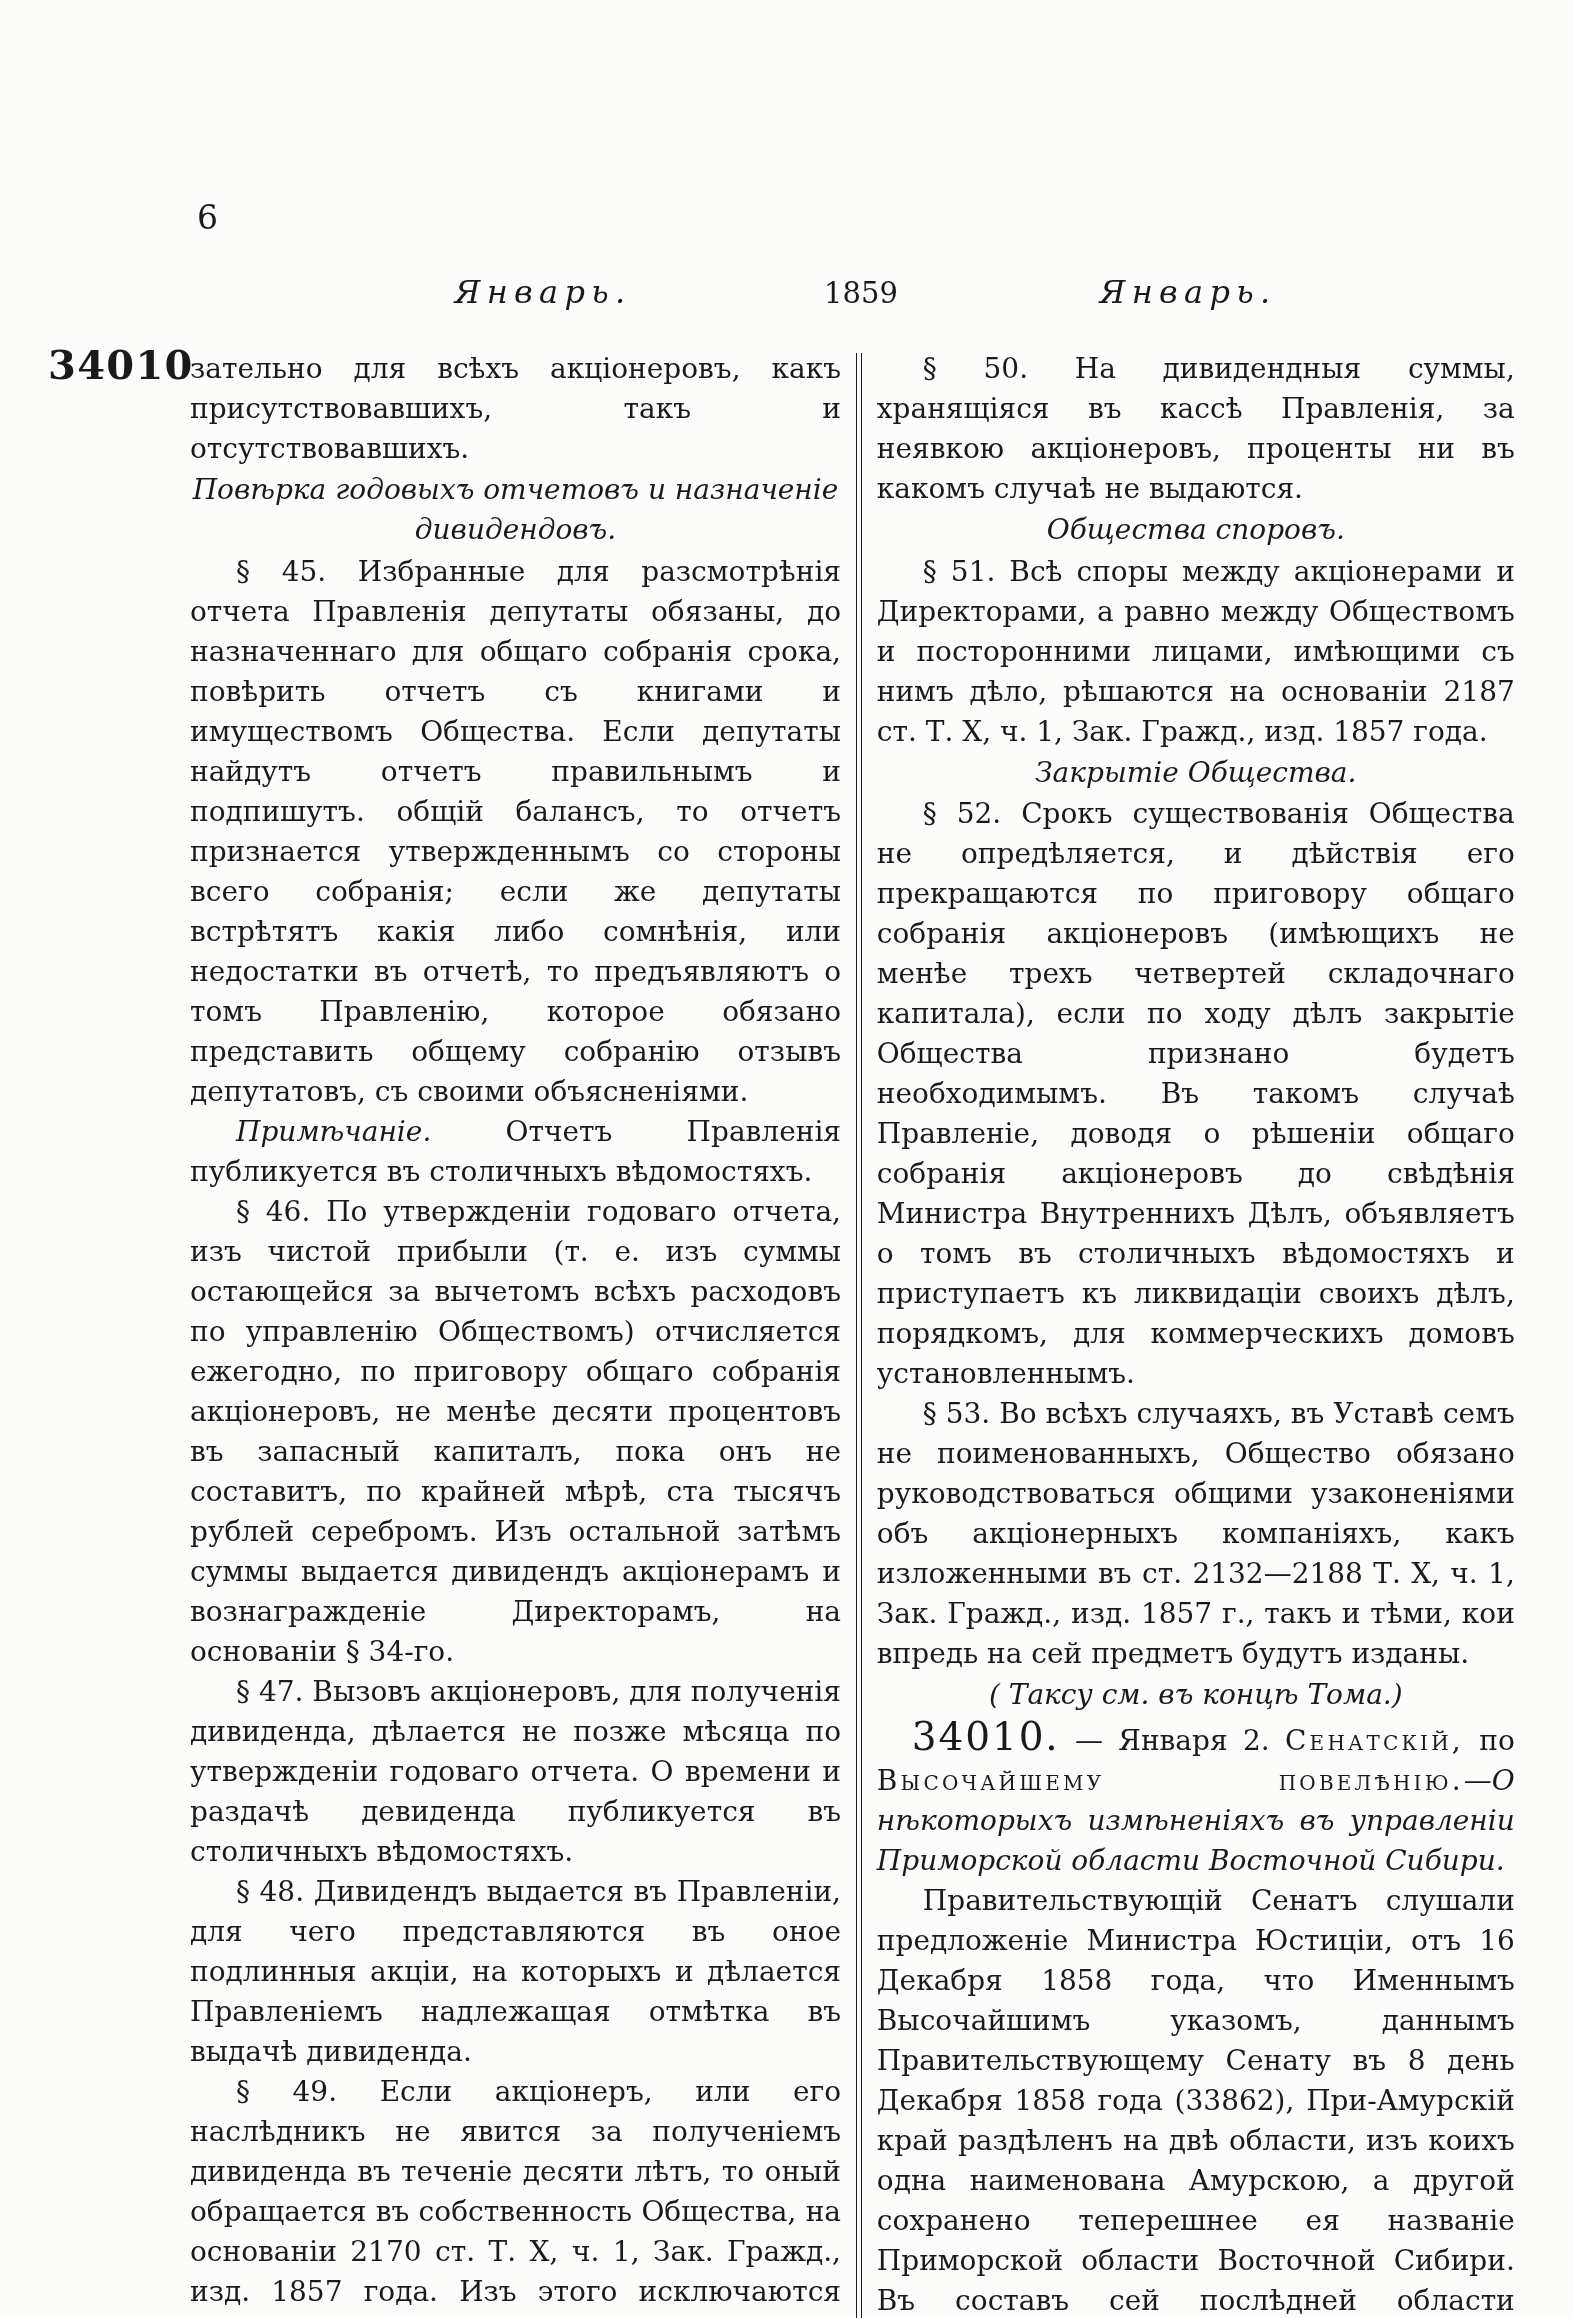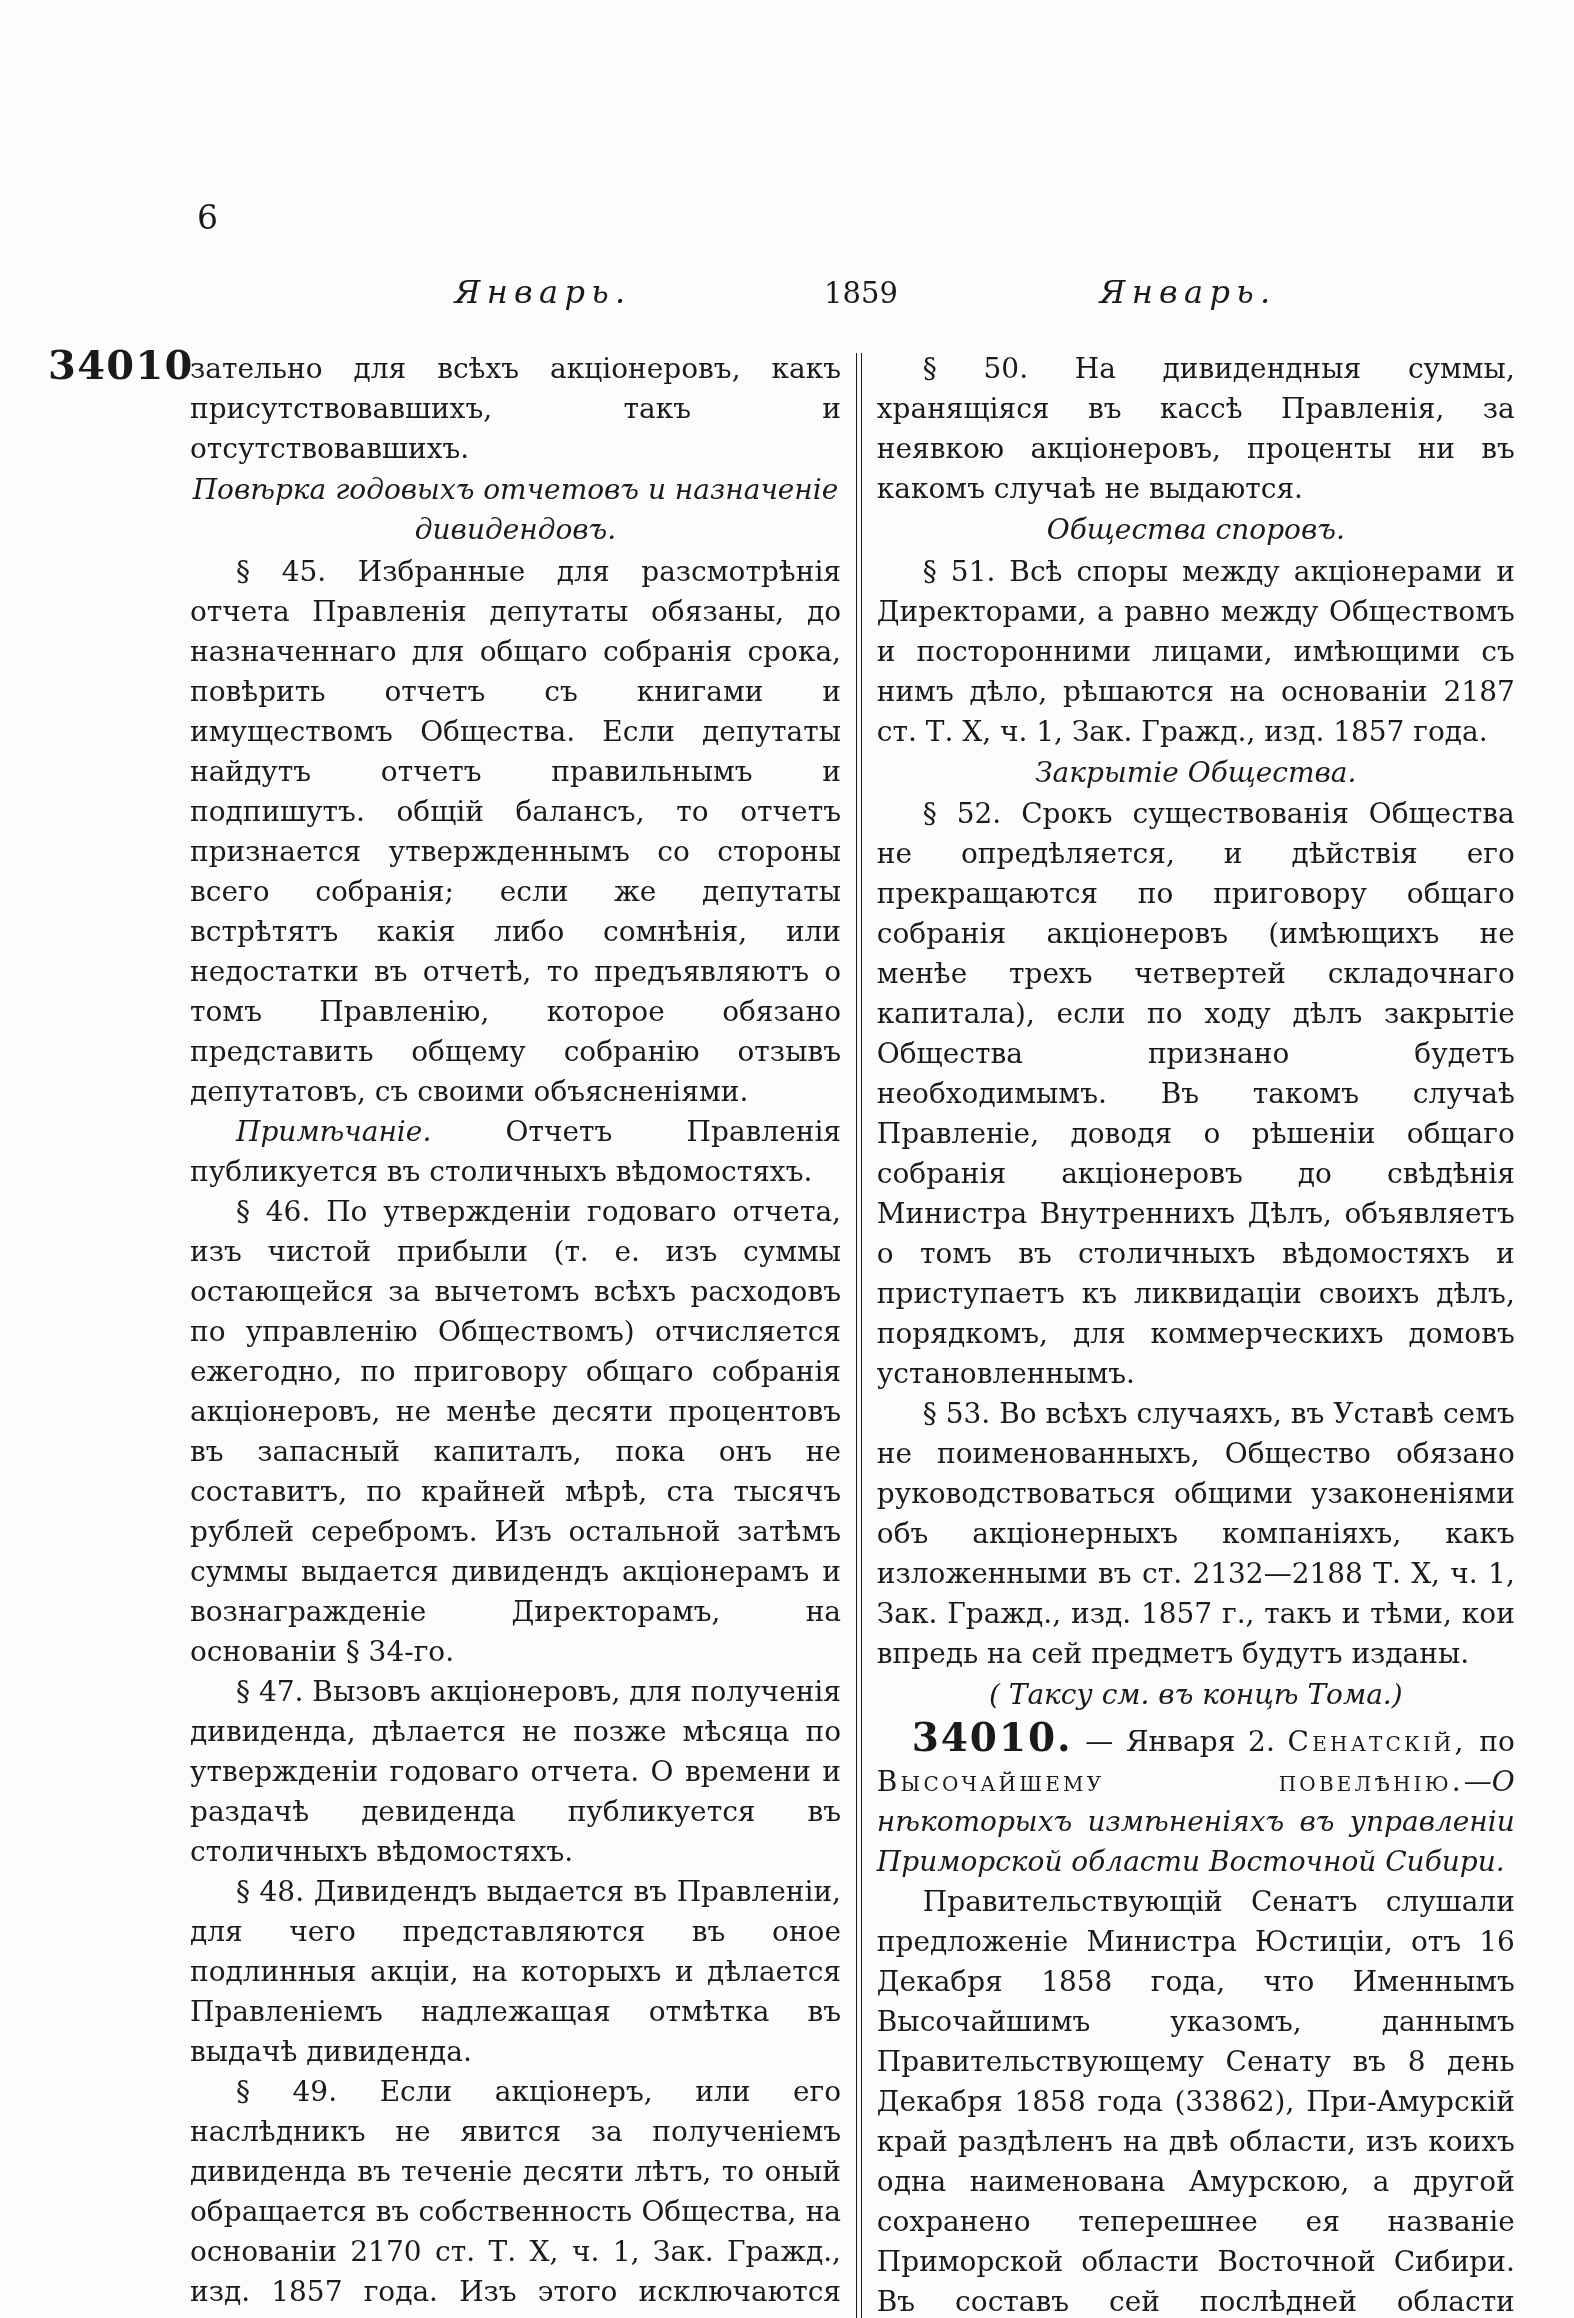--- a/index.html
+++ b/index.html
@@ -64,21 +64,21 @@
   p { margin: 0; }
   .indent { text-indent: 46px; }
   .center-head {
     text-align: center;
     font-style: italic;
     text-indent: 0;
     margin: 1.3px 0;
   }
   .act-head { text-indent: 35px; }
   .act-no {
-    font-weight: bold;
+    font-weight: normal;
     font-size: 39px;
     letter-spacing: 1.9px;
   }
   .sc {
     font-variant-caps: small-caps;
     letter-spacing: 3.2px;
   }
   .act-title { font-style: italic; }
   i { font-style: italic; }
 </style>

